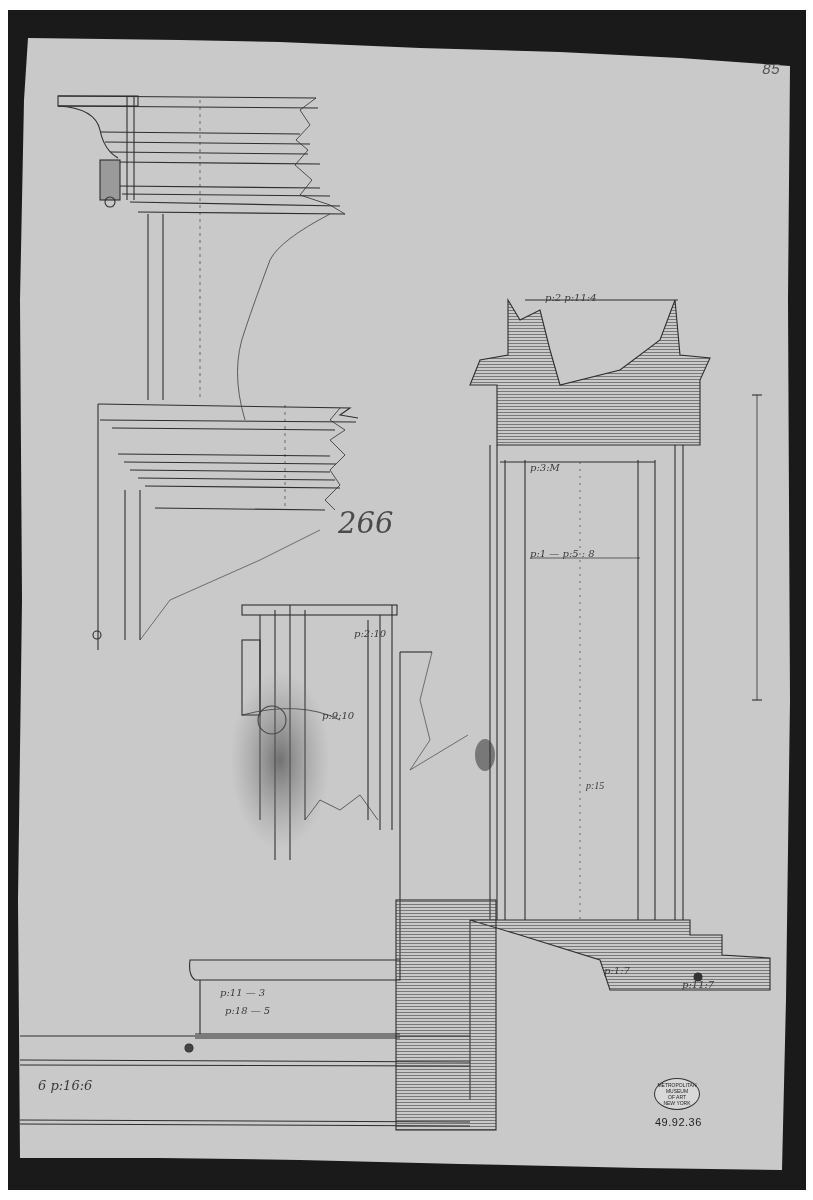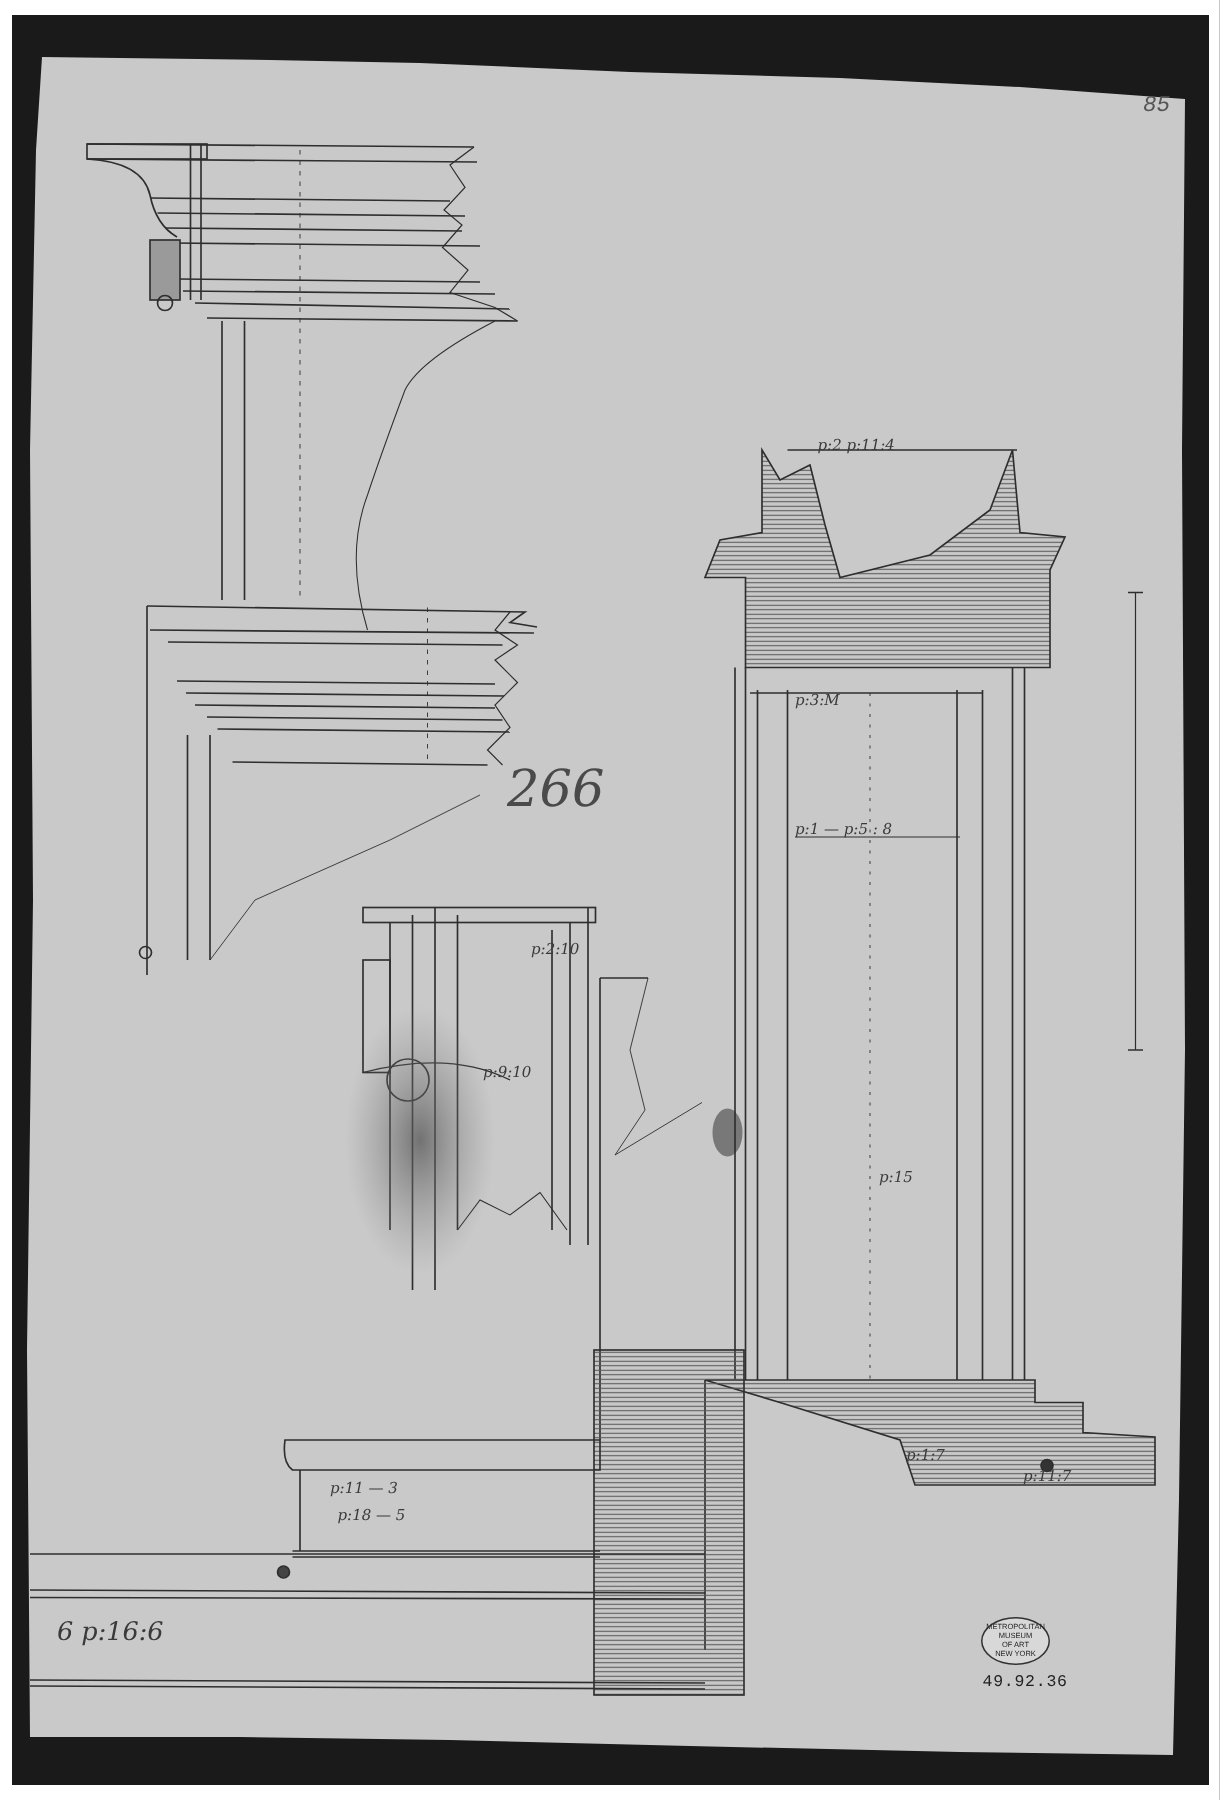--- a/index.html
+++ b/index.html
@@ -1,22 +1,22 @@
 <!DOCTYPE html>
 <html><head>
 <meta charset="utf-8">
 <style>
   html,body{margin:0;padding:0;background:#fff;}
   body{width:813px;height:1200px;position:relative;overflow:hidden;font-family:"DejaVu Serif",serif;}
   #frame{position:absolute;left:8px;top:10px;width:798px;height:1180px;background:#1a1a1a;}
   #sheet{position:absolute;left:0;top:0;width:813px;height:1200px;}
   .note{position:absolute;font-family:"DejaVu Serif",serif;font-style:italic;color:#3a3a3a;white-space:nowrap;}
   .folio{font-size:15px;color:#555;}
-  .inv{font-family:Liberation Mono, monospace;font-style:normal;font-size:11px;color:#222;letter-spacing:0.5px;}
-  .big{font-size:34px;color:#4a4a4a;}
+  .inv{font-family:Liberation Sans, sans-serif;font-style:normal;font-size:11px;color:#222;letter-spacing:0.5px;}
+  .big{font-size:29px;color:#4a4a4a;}
   .small{font-size:10px;}
   .stamp{position:absolute;left:654px;top:1078px;width:44px;height:30px;border:1.5px solid #333;border-radius:50%;
          display:flex;flex-direction:column;align-items:center;justify-content:center;font-family:"Liberation Sans",sans-serif;
          font-size:5px;line-height:6px;color:#222;background:#d8d8d8;}
 </style>
 </head>
 <body>
 
 <div id="frame"></div>
 
@@ -134,26 +134,26 @@
       <circle cx="189" cy="1048" r="4" fill="#444"></circle>
     </g>
   </g>
 </svg>
 
 <div class="note folio" style="left:762px;top:62px;font-family:Liberation Mono, monospace;">85</div>
 <div class="note big" style="left:338px;top:506px;">266</div>
 <div class="note small" style="left:545px;top:292px;text-align:center;">p:2 p:11:4</div>
 <div class="note small" style="left:530px;top:462px;">p:3:M</div>
 <div class="note small" style="left:530px;top:548px;">p:1 — p:5 : 8</div>
-<div class="note small" style="left:586px;top:780px;">p:15</div>
+<div class="note small" style="left:586px;top:780px;font-family:Liberation Serif, serif;">p:15</div>
 <div class="note small" style="left:682px;top:935px;margin-top:44px;">p:11:7</div>
 <div class="note small" style="left:604px;top:965px;">p:1:7</div>
 <div class="note small" style="left:220px;top:987px;">p:11 — 3</div>
 <div class="note small" style="left:225px;top:1005px;">p:18 — 5</div>
-<div class="note small" style="left:38px;top:1078px;font-size:17px;">6 p:16:6</div>
+<div class="note small" style="left:38px;top:1078px;font-size:13px;">6 p:16:6</div>
 <div class="note small" style="left:318px;top:628px;margin-left:36px;">p:2:10</div>
 <div class="note small" style="left:322px;top:710px;">p:9:10</div>
 
 <div class="stamp">
   <span>METROPOLITAN</span>
   <span>MUSEUM</span>
   <span>OF ART</span>
   <span>NEW YORK</span>
 </div>
 <div class="note inv" style="left:655px;top:1116px;">49.92.36</div>

